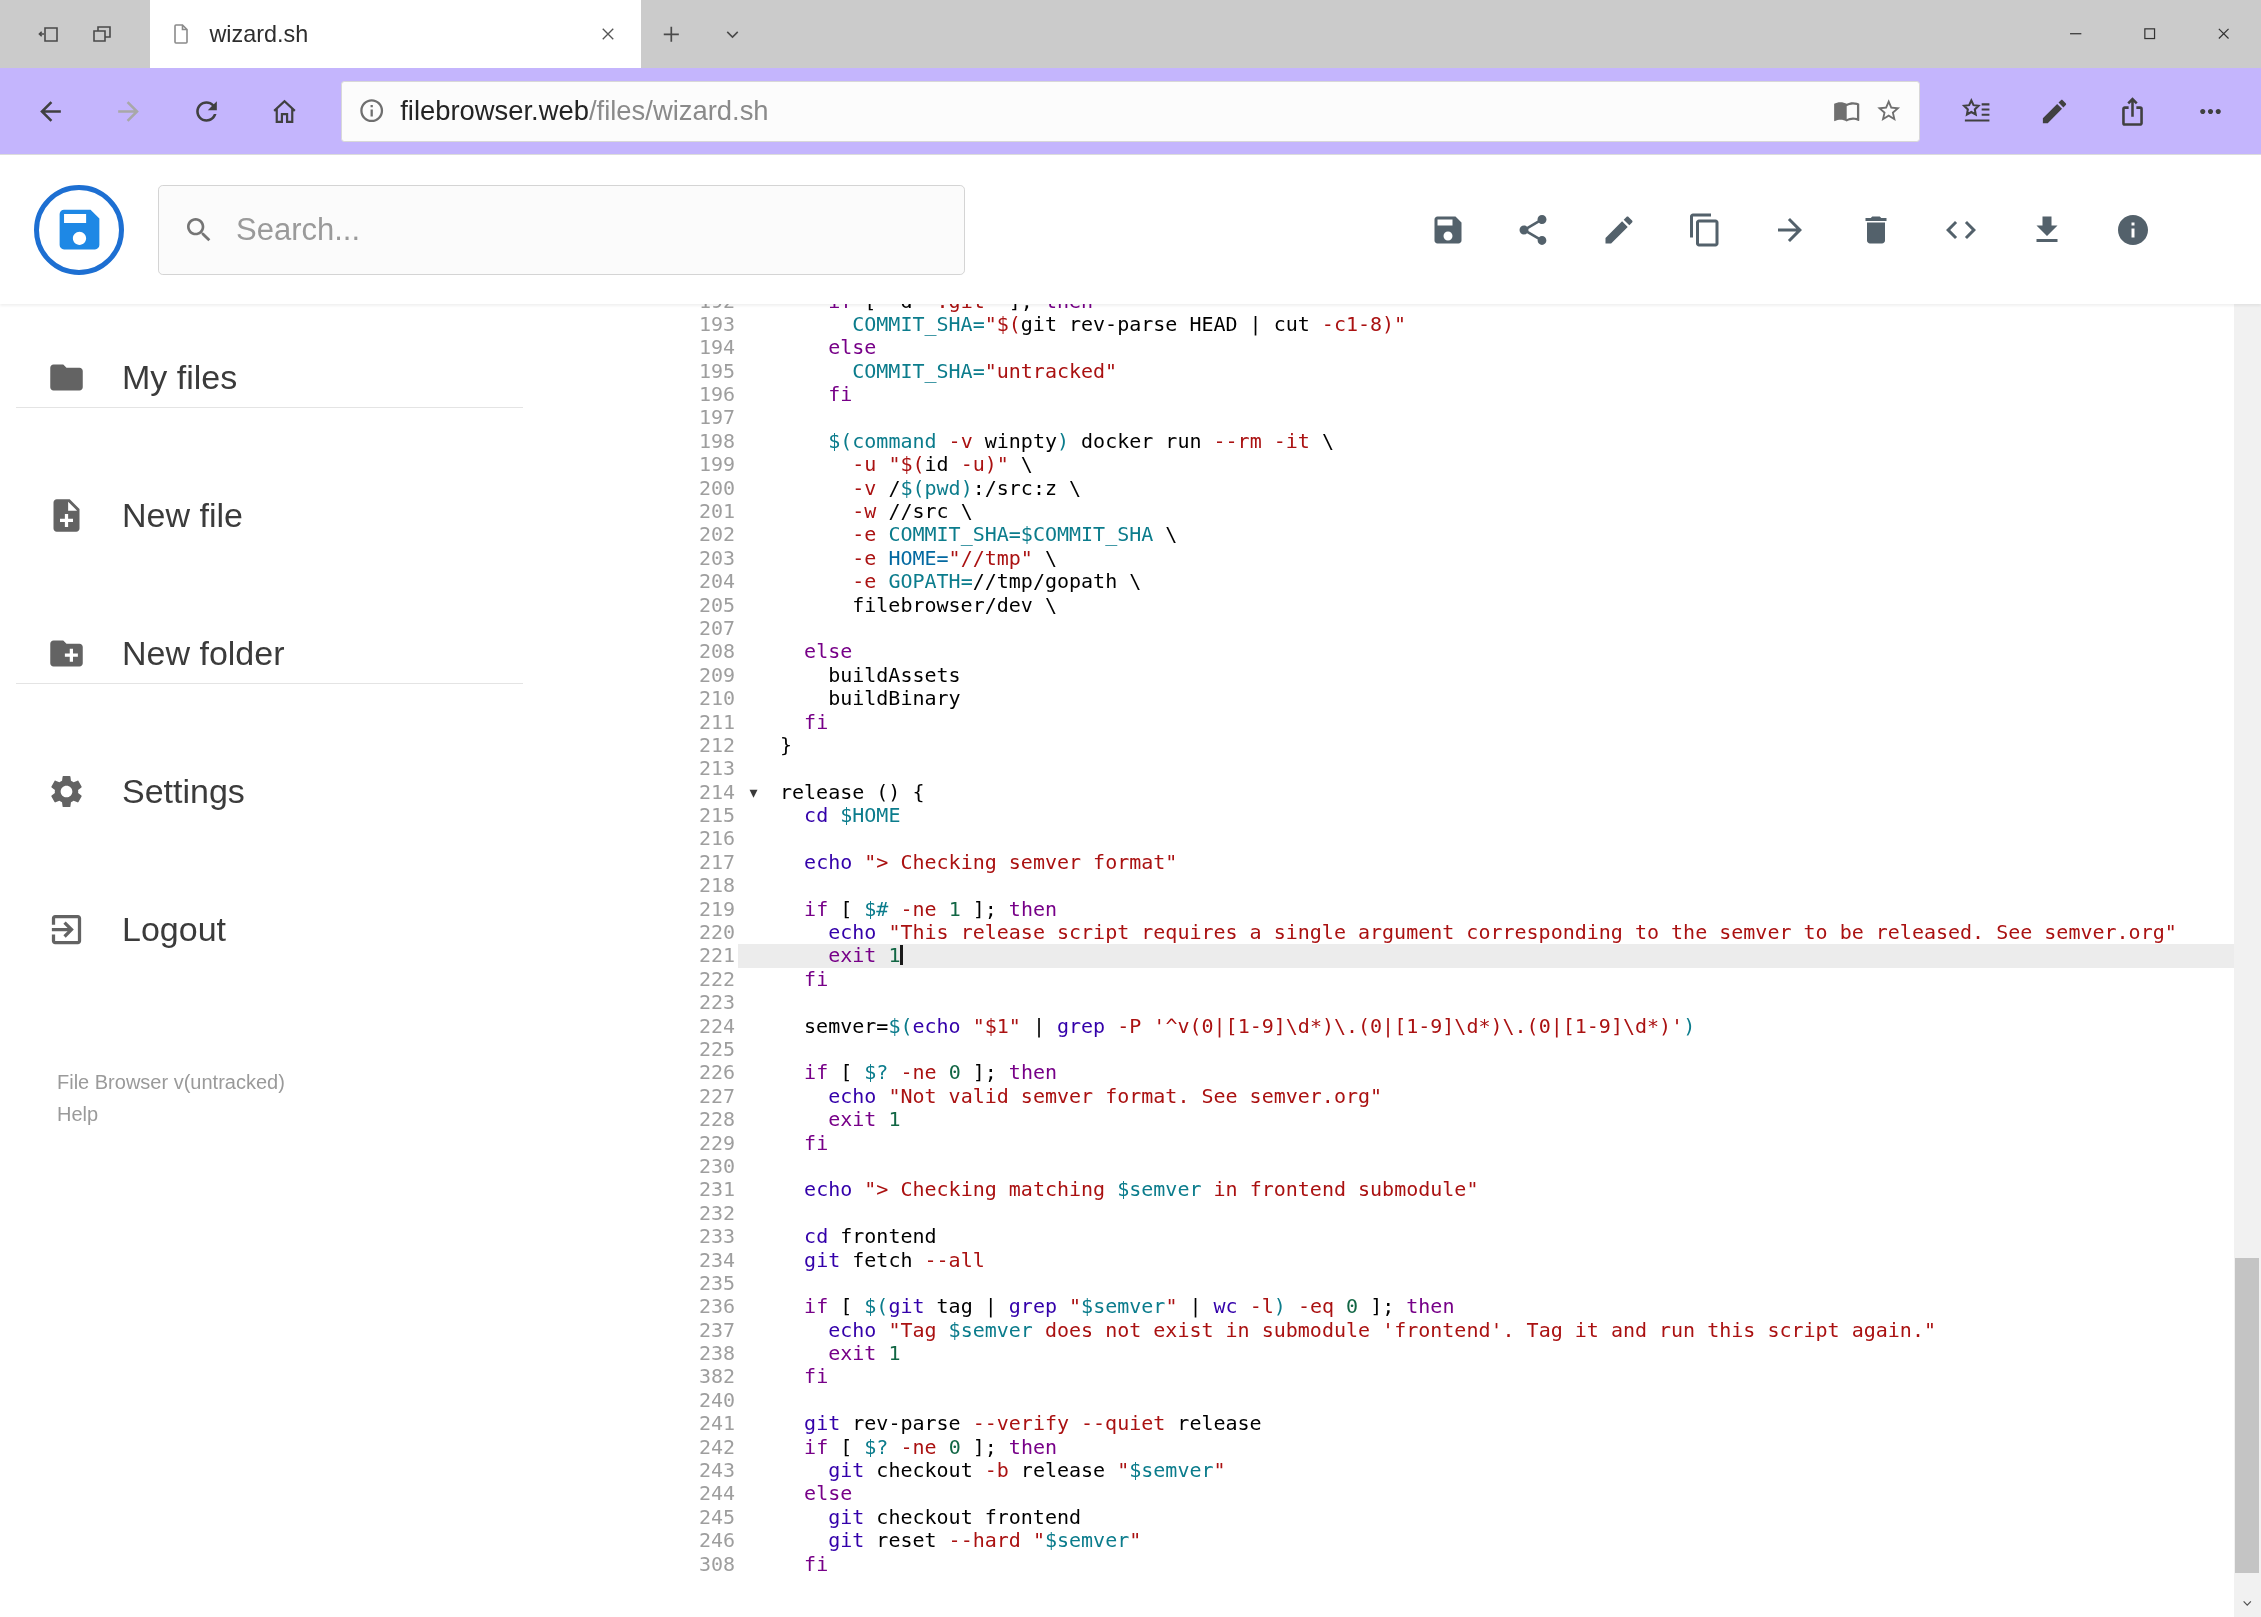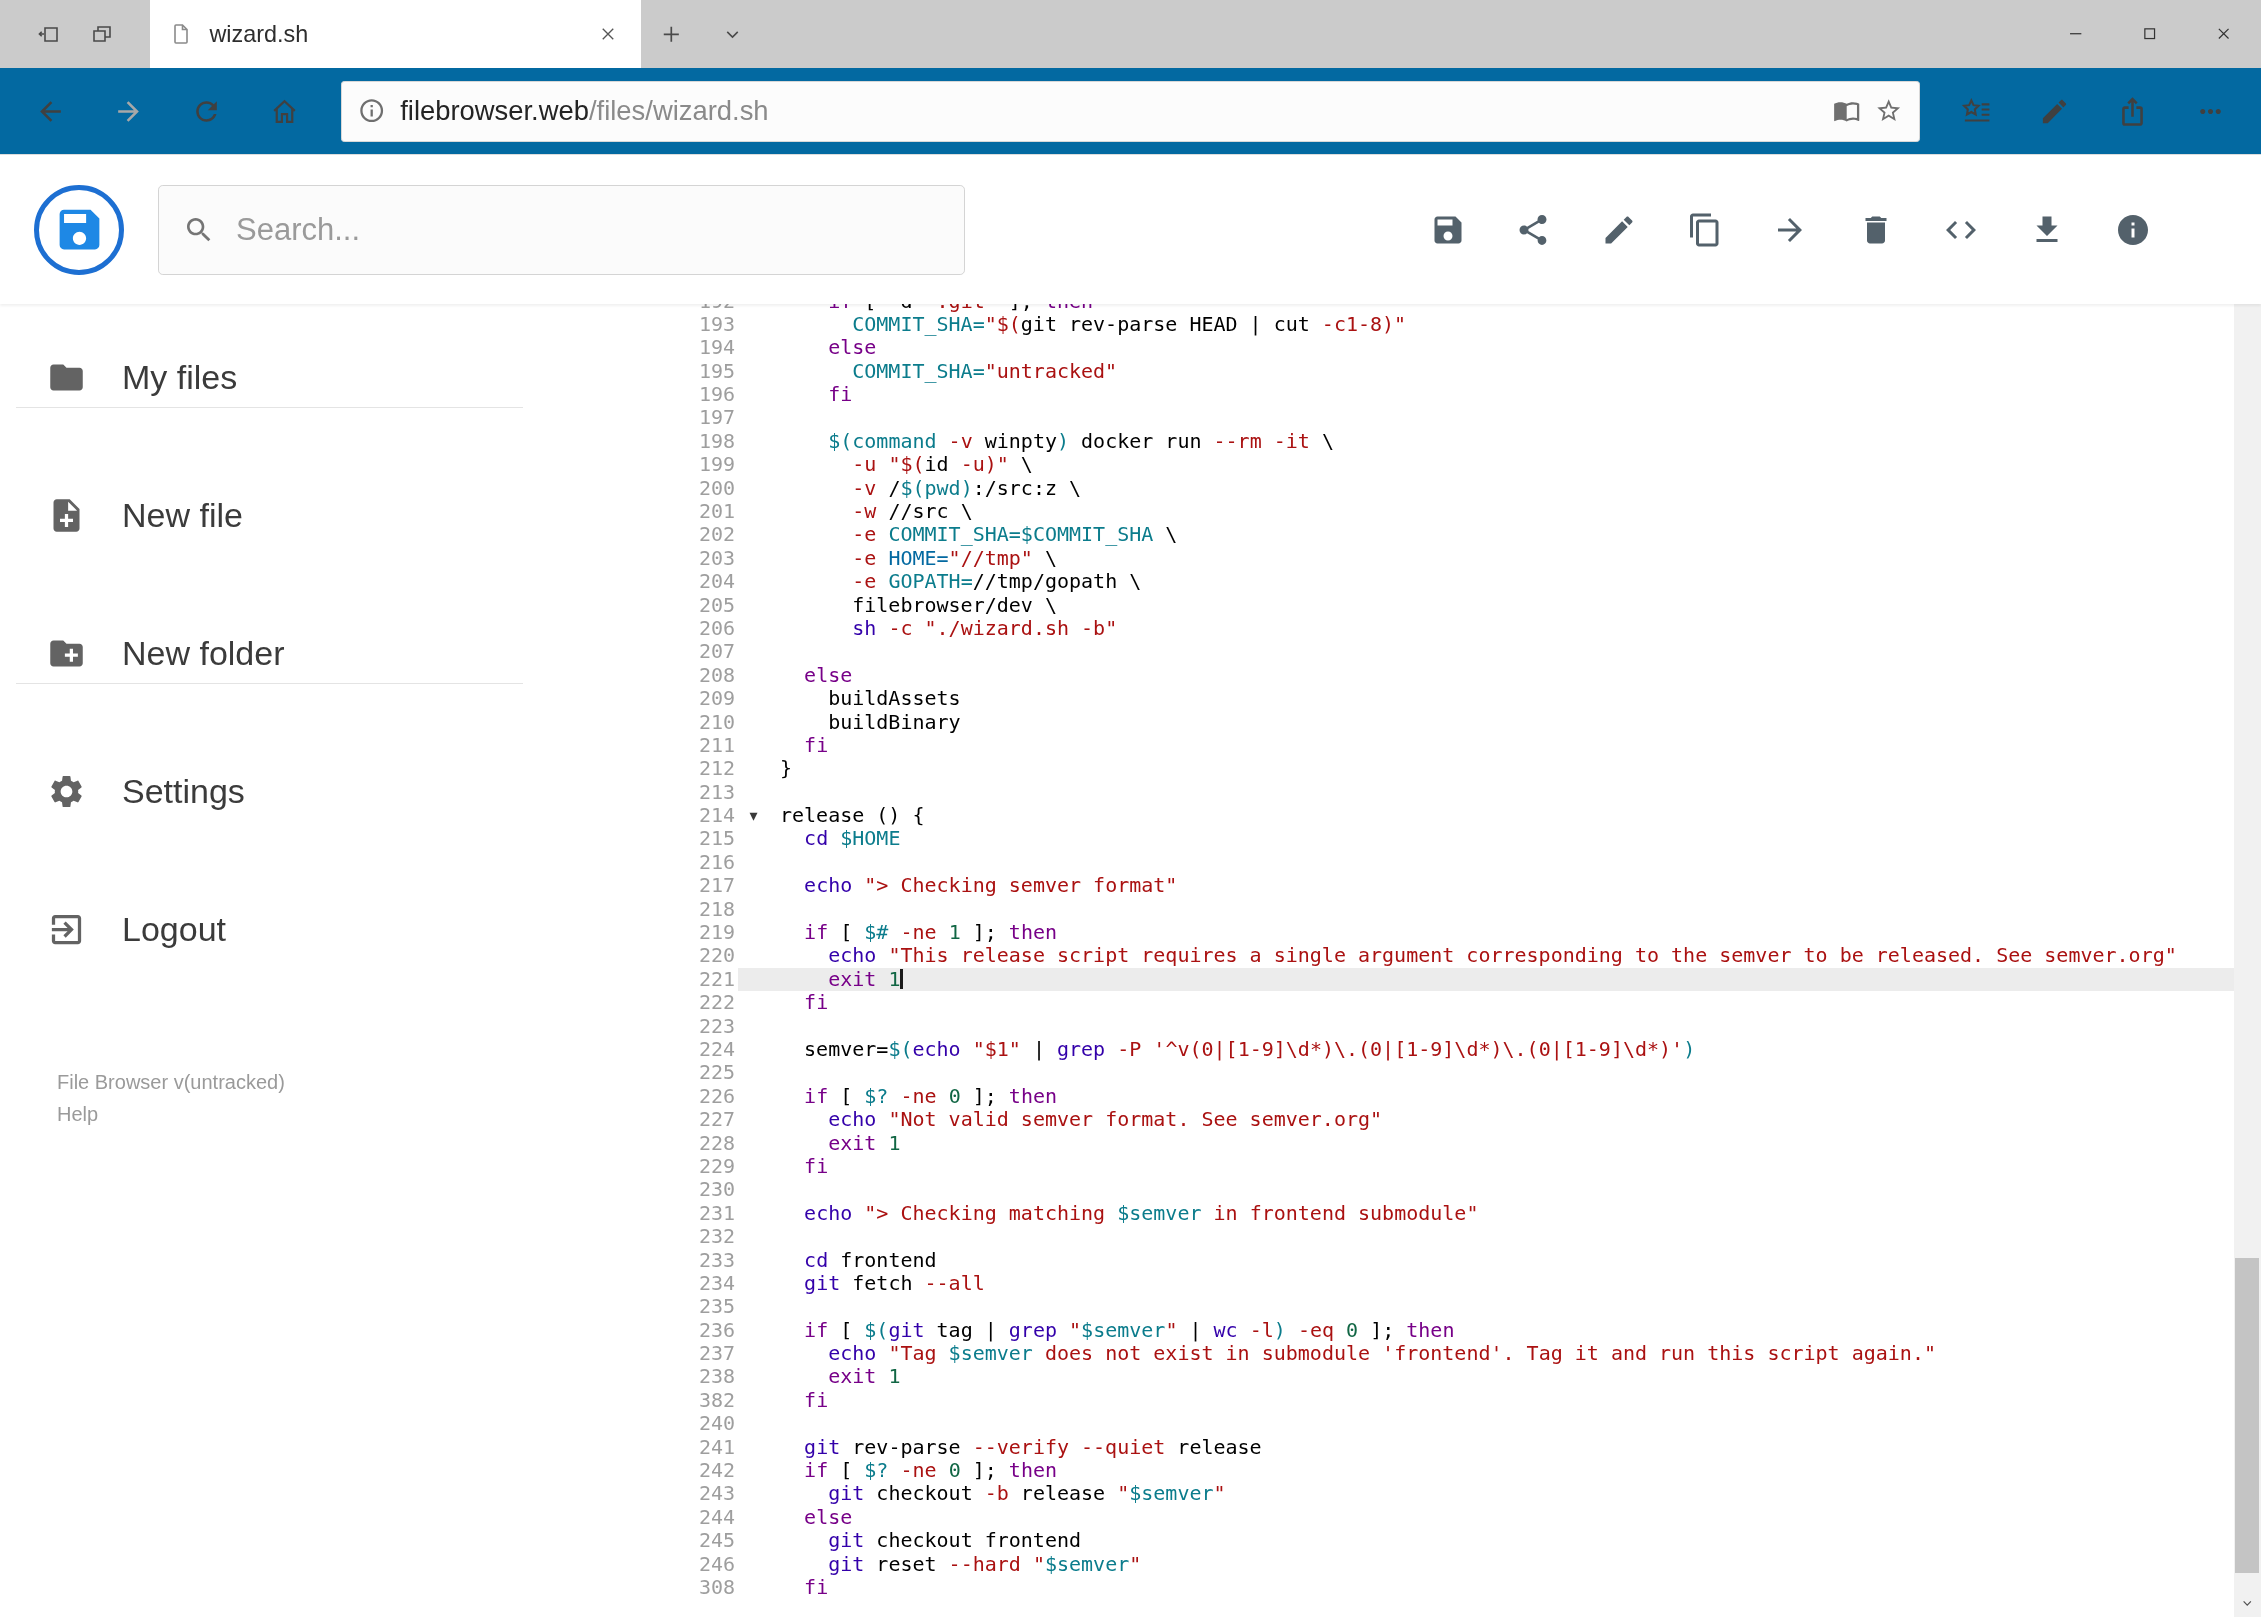--- a/index.html
+++ b/index.html
@@ -16,21 +16,21 @@
   .tab-title{flex:1;font-size:23.4px;color:#2e2e2e;white-space:nowrap;overflow:hidden;}
   .tab-close{width:27.4px;height:27.4px;display:flex;align-items:center;justify-content:center;color:#555;}
   .tab-close svg{width:18px;height:18px;}
   .newtab,.tabchev{width:61px;display:flex;align-items:center;justify-content:center;color:#4a4a4a;}
   .newtab svg{width:22.6px;height:22.6px;} .tabchev svg{width:21px;height:21px;}
   .wincontrols{margin-left:auto;display:flex;}
   .winbtn{width:74px;height:68px;display:flex;align-items:center;justify-content:center;color:#333;}
   .winbtn svg{width:19.4px;height:19.4px;}
 
   
-  .navbar{height:87px;background:#0369a1;border-bottom:1.6px solid #dcdcdc;display:flex;align-items:center;
+  .navbar{height:87px;background:#c4b5fd;border-bottom:1.6px solid #dcdcdc;display:flex;align-items:center;
           padding:0 11.3px;box-sizing:border-box;}
   .nb{width:78px;height:74px;display:flex;align-items:center;justify-content:center;color:#404040;}
   .nb svg{width:31px;height:31px;}
   .nb.disabled{color:#a8a8a8;}
   .addressbar{flex:1;height:61px;margin:0 18px;border:1.6px solid #d8d8d8;border-radius:3.2px;background:#fcfcfc;
               display:flex;align-items:center;padding:0 16px;gap:14.5px;box-sizing:border-box;}
   .ab-ico{display:flex;align-items:center;color:#6f6f6f;}
   .ab-ico svg{width:27.4px;height:27.4px;}
   .url{flex:1;font-size:27.4px;white-space:nowrap;overflow:hidden;}
   .url .host{color:#242424;} .url .path{color:#8a8a8a;}
@@ -381,25 +381,20 @@
             <div class="ln">204</div>
             <div class="fg"></div>
             <div class="code"><span style="color: rgb(0, 0, 0);">      </span><span style="color: rgb(170, 17, 17);">-e</span><span style="color: rgb(0, 0, 0);"> </span><span style="color: rgb(11, 124, 140);">GOPATH=</span><span style="color: rgb(0, 0, 0);">//tmp/gopath \</span></div>
           </div>
           <div class="row">
             <div class="ln">205</div>
             <div class="fg"></div>
             <div class="code"><span style="color: rgb(0, 0, 0);">      filebrowser/dev \</span></div>
           </div>
           <div class="row">
-            <div class="ln">206</div>
-            <div class="fg"></div>
-            <div class="code"><span style="color: rgb(0, 0, 0);">      </span><span style="color: rgb(51, 0, 170);">sh</span><span style="color: rgb(0, 0, 0);"> </span><span style="color: rgb(170, 17, 17);">-c</span><span style="color: rgb(0, 0, 0);"> </span><span style="color: rgb(170, 17, 17);">"./wizard.sh -b"</span></div>
-          </div>
-          <div class="row">
             <div class="ln">207</div>
             <div class="fg"></div>
             <div class="code"></div>
           </div>
           <div class="row">
             <div class="ln">208</div>
             <div class="fg"></div>
             <div class="code"><span style="color: rgb(0, 0, 0);">  </span><span style="color: rgb(119, 0, 136);">else</span></div>
           </div>
           <div class="row">

